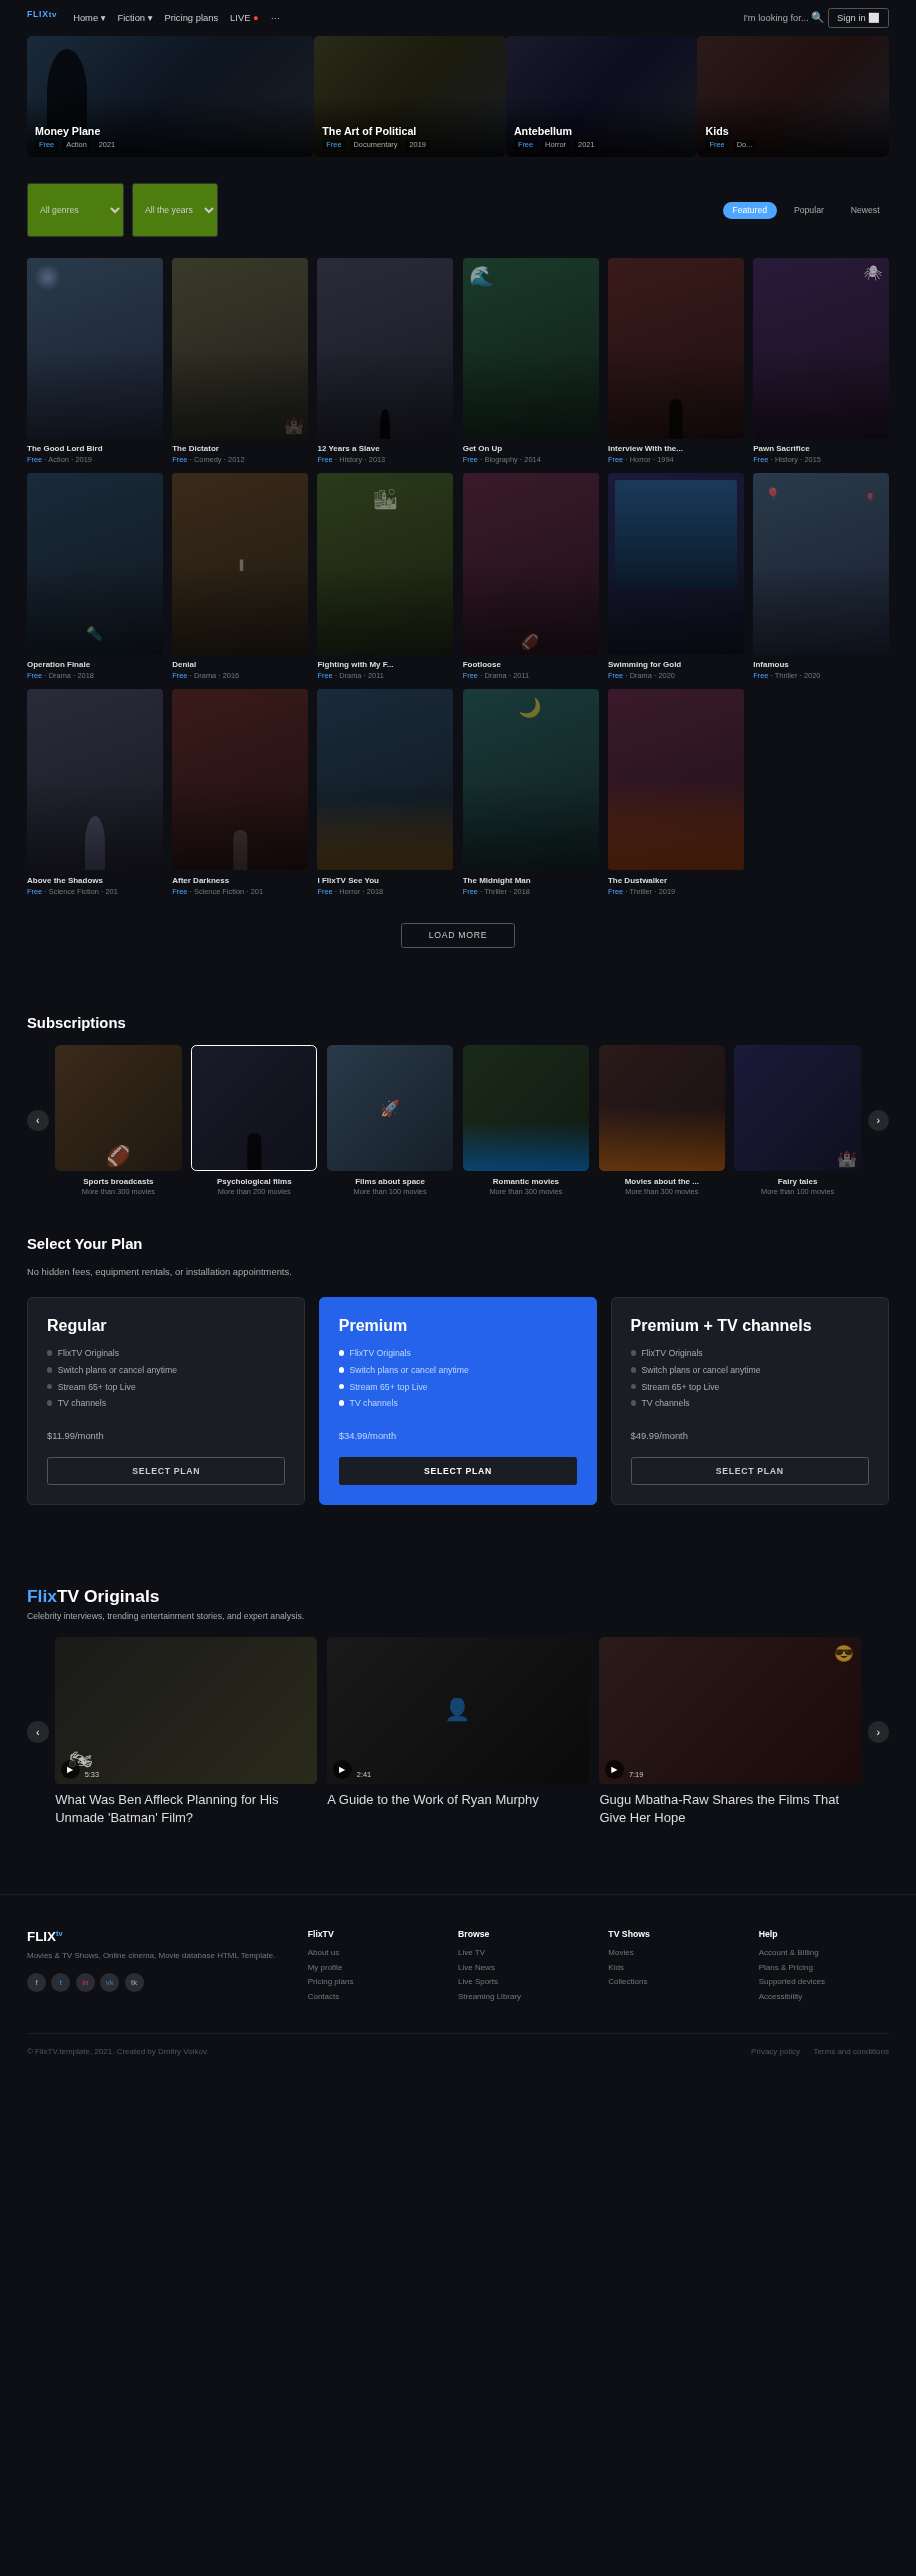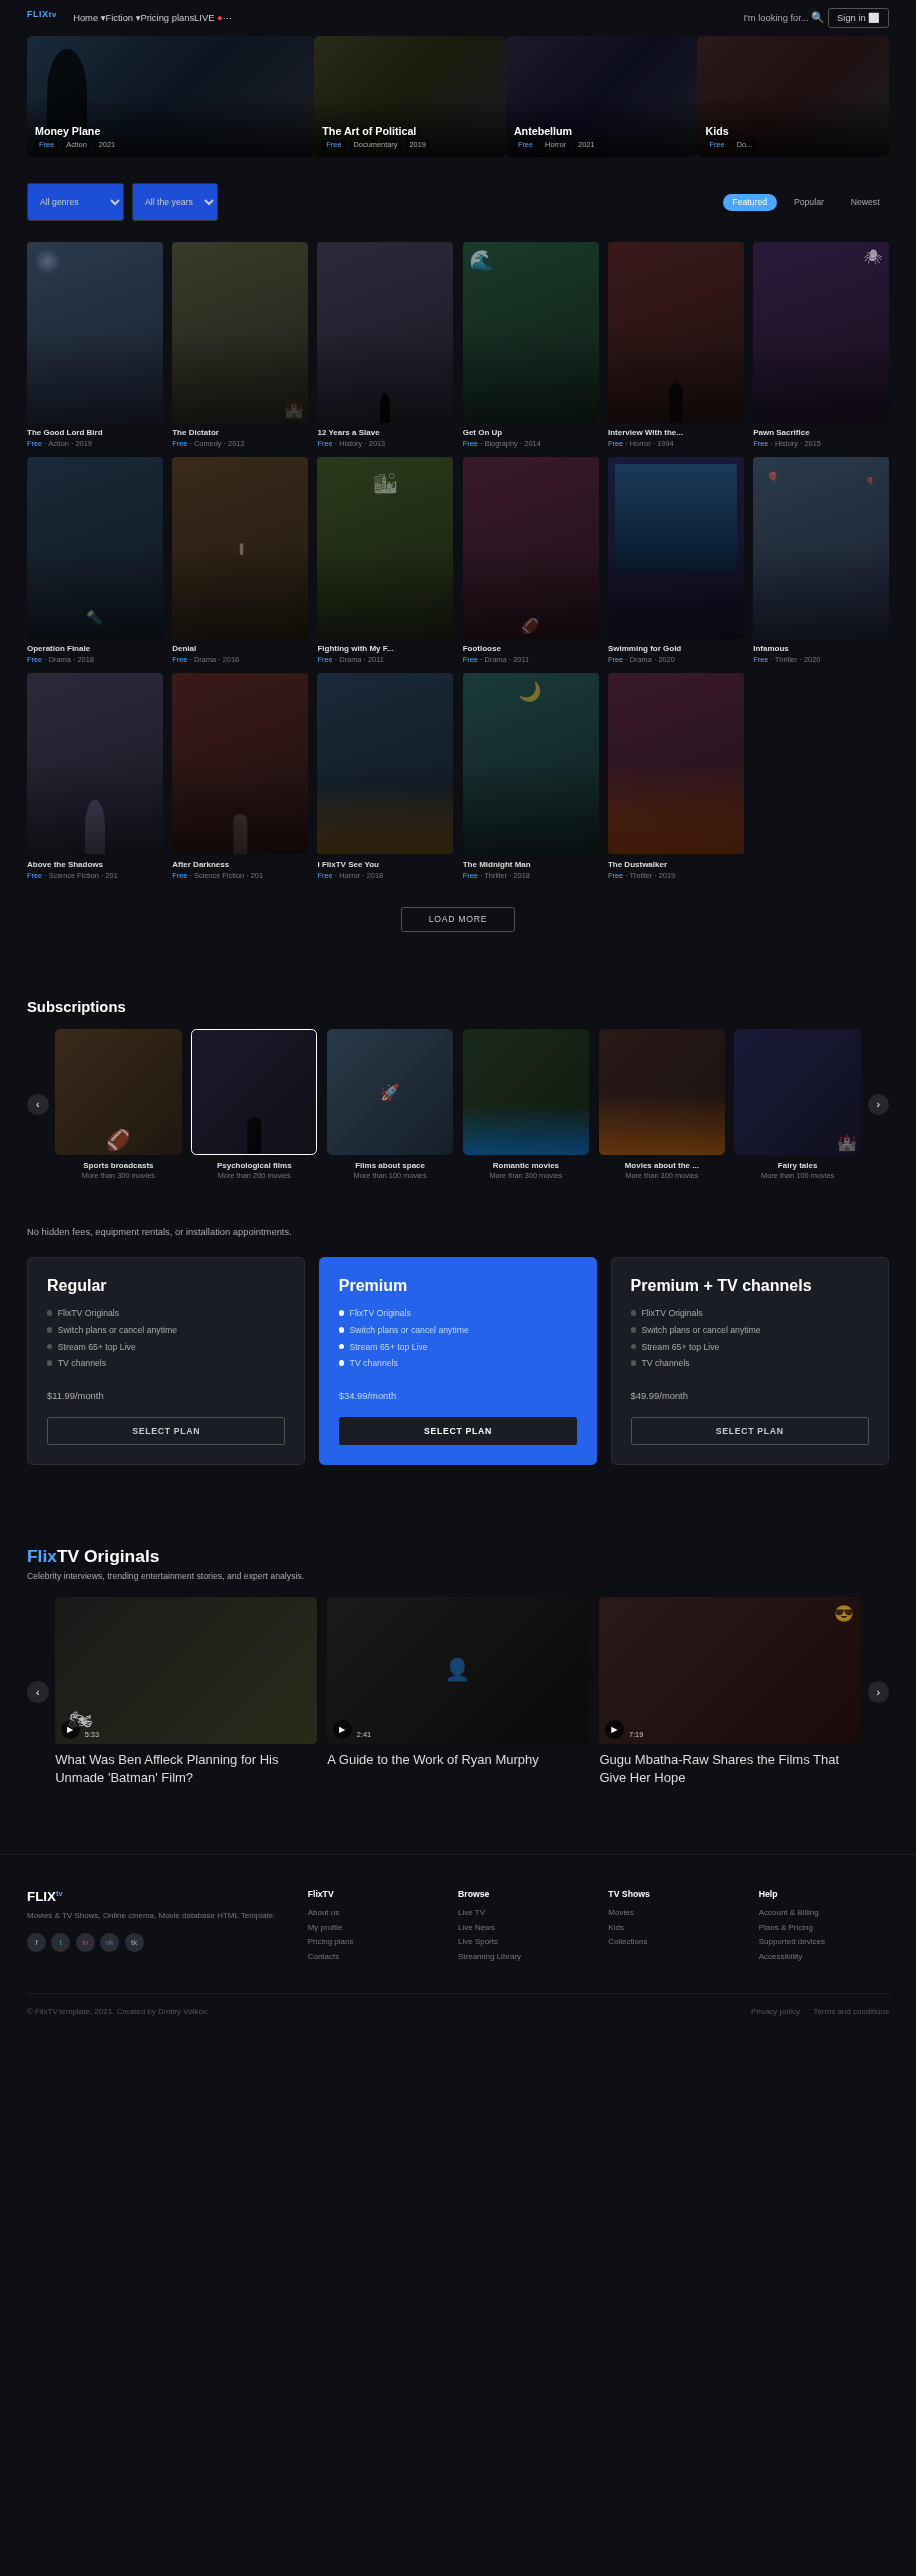--- a/index.html
+++ b/index.html
@@ -2,21 +2,21 @@
 <html style="font-size:10.7px"><head>
   <meta charset="utf-8">
   <style>
     * { margin: 0; padding: 0; box-sizing: border-box; }
     body { background: #0d0f14; color: #fff; font-family: 'Segoe UI', Arial, sans-serif; width: 916px; }
     
     
     nav { display: flex; align-items: center; padding: 8px 27px; background: #0d0f14; position: sticky; top: 0; z-index: 100; gap: 16px; }
     .logo { font-size: 14.8px; font-weight: 800; color: #fff; letter-spacing: 0.7px; }
     .logo span { color: #4da6ff; font-size: 8.7px; vertical-align: super; }
-    .nav-links { display: flex; align-items: center; }
+    .nav-links { display: flex; gap: 12px; align-items: center; }
     .nav-links a { color: #ccc; text-decoration: none; font-size: 9.4px; }
     .nav-right { margin-left: auto; display: flex; align-items: center; gap: 3px; }
     .sign-in { color: #ccc; text-decoration: none; font-size: 9.4px; border: 0.7px solid #555; padding: 3.4px 8px; border-radius: 2.7px; }
 
     
     .hero { display: flex; padding: 0 27px; gap: 0; margin-bottom: 20px; }
     .hero-card { position: relative; border-radius: 5.4px; overflow: hidden; flex: 1; height: 121px; background: #1a1d24; }
     .hero-card.large { flex: 1.5; }
     .hero-info { position: absolute; bottom: 6.7px; left: 8px; }
     .hero-title { font-size: 10.7px; font-weight: 700; text-shadow: 0.7px 0.7px 2.7px rgba(0,0,0,0.8); }
@@ -25,21 +25,21 @@
     .hero-tag.free { color: #4da6ff; }
 
     
     .hero-bg-1 { background: linear-gradient(135deg, #1a2a3a 0%, #0d1520 50%, #1a1d24 100%); }
     .hero-bg-2 { background: linear-gradient(135deg, #2a2a1a 0%, #1a1a0d 50%, #1a1d24 100%); }
     .hero-bg-3 { background: linear-gradient(135deg, #1a1a2a 0%, #0d0d20 50%, #1a1d24 100%); }
     .hero-bg-4 { background: linear-gradient(135deg, #2a1a1a 0%, #201010 50%, #1a1d24 100%); }
 
     
     .filters { display: flex; align-items: center; padding: 6.7px 27px; gap: 8px; }
-    .filter-select { background: #1d4ed8; border: 0.7px solid #333; color: #ccc; padding: 12px 8px; border-radius: 2.7px; font-size: 8.7px; cursor: pointer; }
+    .filter-select { background: #4d7c0f; border: 0.7px solid #333; color: #ccc; padding: 20px 8px; border-radius: 2.7px; font-size: 8.7px; cursor: pointer; }
     .filter-tabs { margin-left: auto; display: flex; gap: 8px; }
     .filter-tab { padding: 3.4px 9.4px; border-radius: 13.4px; font-size: 8.7px; cursor: pointer; color: #aaa; background: transparent; border: none; }
     .filter-tab.active { background: #4da6ff; color: #fff; }
 
     
     .movie-grid { display: grid; grid-template-columns: repeat(6, 1fr); gap: 9.4px; padding: 13.4px 27px; }
     .movie-card { cursor: pointer; }
     .movie-thumb { width: 100%; aspect-ratio: 3/4; border-radius: 4px; background: #1a1d24; overflow: hidden; position: relative; margin-bottom: 5.4px; }
     .movie-title { font-size: 8px; font-weight: 600; color: #ddd; margin-bottom: 2px; white-space: nowrap; overflow: hidden; text-overflow: ellipsis; }
     .movie-meta { font-size: 7.4px; color: #777; }
@@ -443,20 +443,21 @@
         <div class="sub-title">Fairy tales</div>
         <div class="sub-count">More than 100 movies</div>
       </div>
 
     </div>
     <button class="slider-arrow">›</button>
   </div>
 </div>
 
 <div class="plans-section">
+  <div class="section-title">Select Your Plan</div>
   <div class="plans-subtitle">No hidden fees, equipment rentals, or installation appointments.</div>
   <div class="plans-grid">
 
     <div class="plan-card">
       <div class="plan-name">Regular</div>
       <div class="plan-feature">
           <span class="feature-dot"></span>
           <span>FlixTV Originals</span>
         </div>
       <div class="plan-feature">

